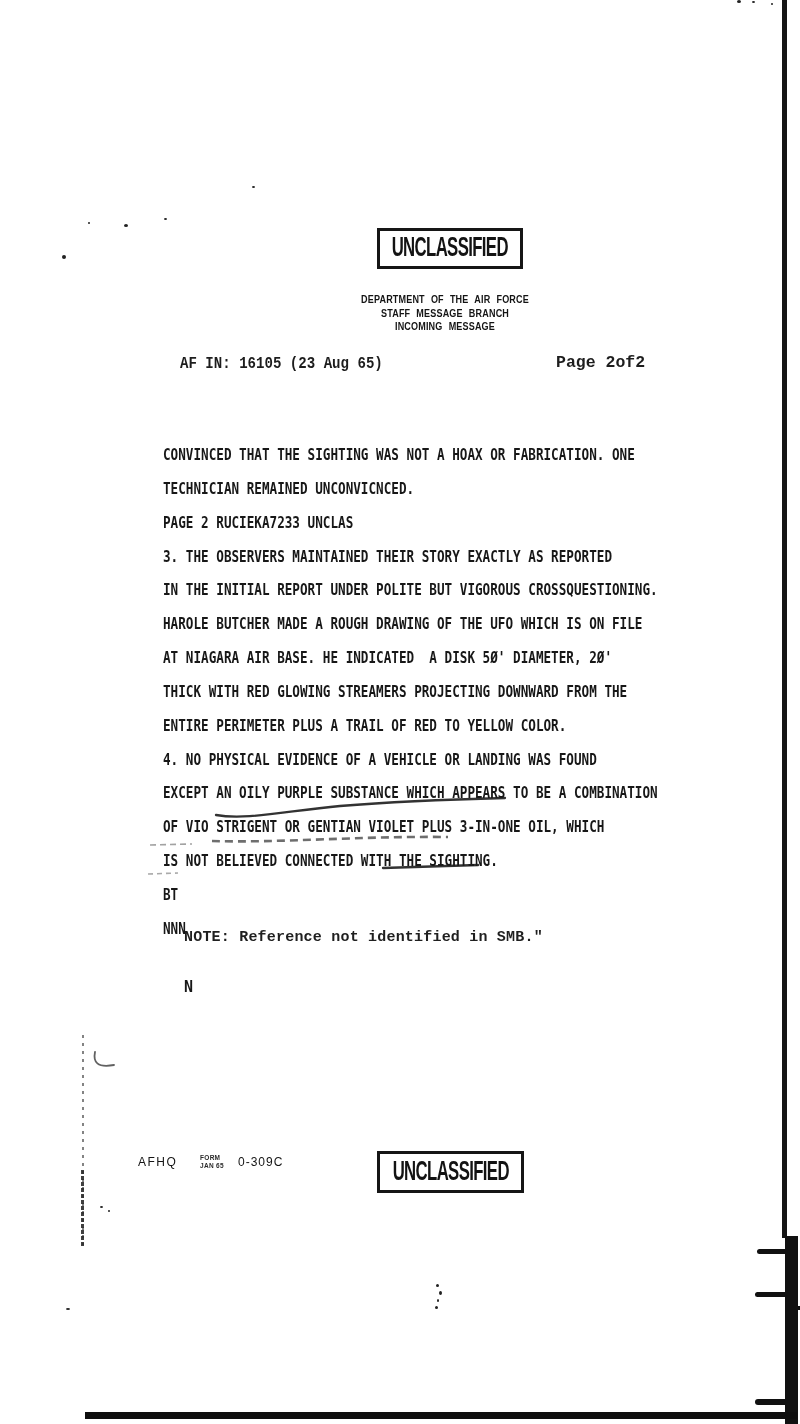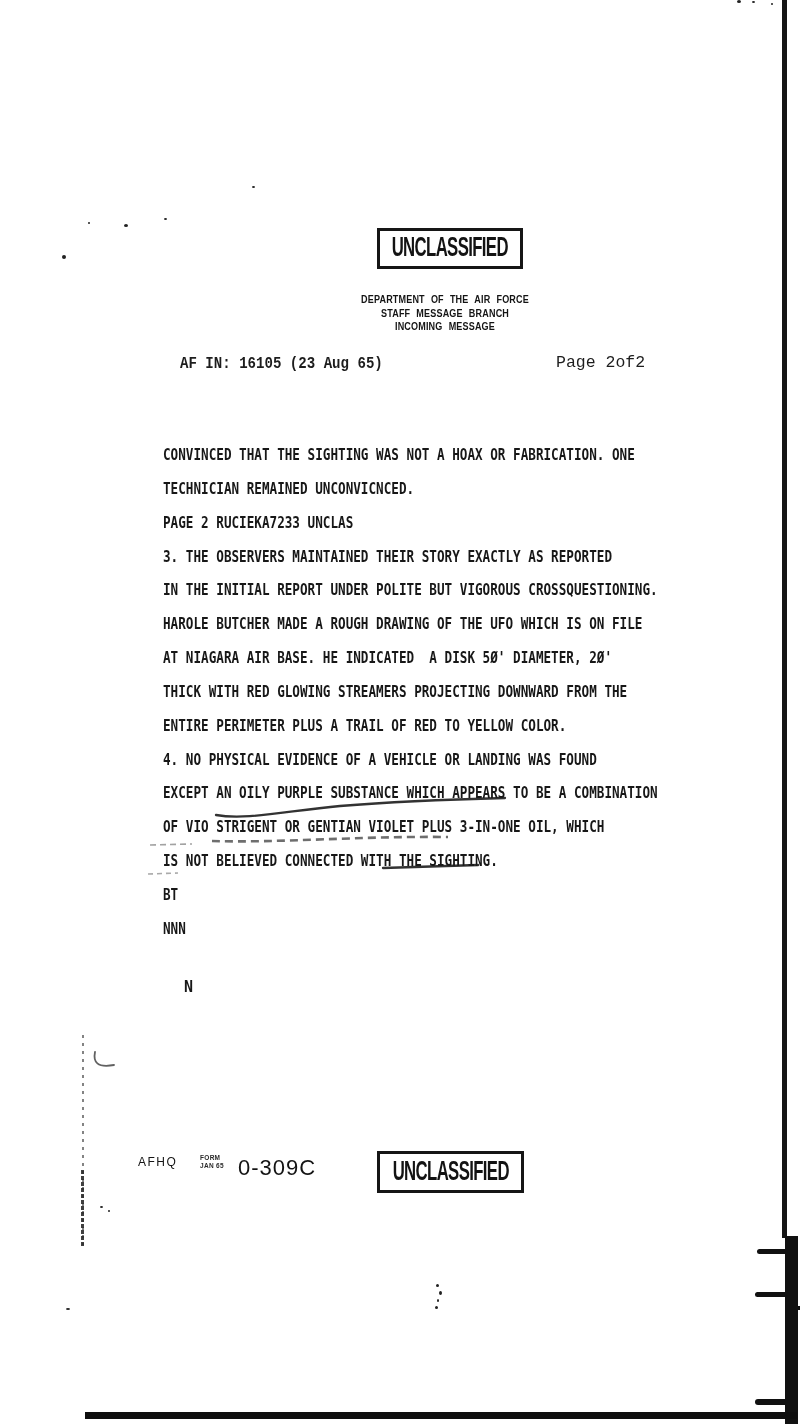--- a/index.html
+++ b/index.html
@@ -27,21 +27,21 @@
     transform:scaleX(0.86);transform-origin:50% 0;
   }
   
   .af-in{
     position:absolute;left:180px;top:355px;
     font-family:"Liberation Mono",monospace;font-weight:700;font-size:16px;
     transform:scaleX(0.88);transform-origin:0 0;white-space:pre;color:#1d1d1d;
   }
   .page-num{
     position:absolute;left:556px;top:353px;
-    font-family:"Liberation Mono",monospace;font-weight:400;font-size:16.5px;
+    font-family:"Liberation Mono",monospace;font-weight:700;font-size:16.5px;
     white-space:pre;color:#1d1d1d;
   }
   
   .message{position:absolute;left:155px;top:438px;width:600px;margin-left:8px;}
   .msg-line{
     height:33.85px;line-height:33.85px;white-space:pre;
     font-size:16px;font-weight:700;color:#171717;
     transform:scaleX(0.79);transform-origin:0 50%;
   }
   .note-line{
@@ -58,21 +58,21 @@
     position:absolute;left:138px;top:1155px;
     font-family:"Liberation Sans",sans-serif;font-size:12px;letter-spacing:1.5px;color:#141414;
   }
   .form-stack{
     position:absolute;left:200px;top:1154px;
     font-family:"Liberation Sans",sans-serif;font-weight:700;font-size:6.5px;
     line-height:7.6px;letter-spacing:0.3px;color:#2a2a2a;white-space:pre;
   }
   .form-number{
     position:absolute;left:238px;top:1155px;
-    font-family:"Liberation Sans",sans-serif;font-size:22px;letter-spacing:1px;color:#141414;
+    font-family:"Liberation Sans",sans-serif;font-size:12px;letter-spacing:1px;color:#141414;
   }
   
   .edge-line{position:absolute;left:782px;top:0;width:5px;height:1238px;background:#151515;}
   .edge-bar{position:absolute;left:785px;top:1236px;width:13px;height:188px;background:#111;}
   .tick{position:absolute;background:#111;border-radius:3px 0 0 3px;}
   .tick1{left:757px;top:1249px;width:34px;height:5px;}
   .tick2{left:755px;top:1292px;width:36px;height:5px;}
   .tick3{left:755px;top:1399px;width:36px;height:6px;}
   .nub{position:absolute;left:794px;top:1306px;width:6px;height:4px;background:#111;}
   .bottom-bar{position:absolute;left:85px;top:1412px;width:712px;height:7px;background:#0e0e0e;}
@@ -116,20 +116,21 @@
     <div class="msg-line">THICK WITH RED GLOWING STREAMERS PROJECTING DOWNWARD FROM THE</div>
     <div class="msg-line">ENTIRE PERIMETER PLUS A TRAIL OF RED TO YELLOW COLOR.</div>
     <div class="msg-line">4. NO PHYSICAL EVIDENCE OF A VEHICLE OR LANDING WAS FOUND</div>
     <div class="msg-line">EXCEPT AN OILY PURPLE SUBSTANCE WHICH APPEARS TO BE A COMBINATION</div>
     <div class="msg-line">OF VIO STRIGENT OR GENTIAN VIOLET PLUS 3-IN-ONE OIL, WHICH</div>
     <div class="msg-line">IS NOT BELIEVED CONNECTED WITH THE SIGHTING.</div>
     <div class="msg-line">BT</div>
     <div class="msg-line">NNN</div>
   </div>
 
+  <div class="note-line">NOTE: Reference not identified in SMB."</div>
   <div class="n-line">N</div>
 
   <div class="footer-org">AFHQ</div>
   <div class="form-stack"><span>FORM</span><br><span>JAN 65</span></div>
   <div class="form-number">0-309C</div>
 
   <div class="stamp stamp-bottom">
     <span class="stamp-text">UNCLASSIFIED</span>
   </div>
 

